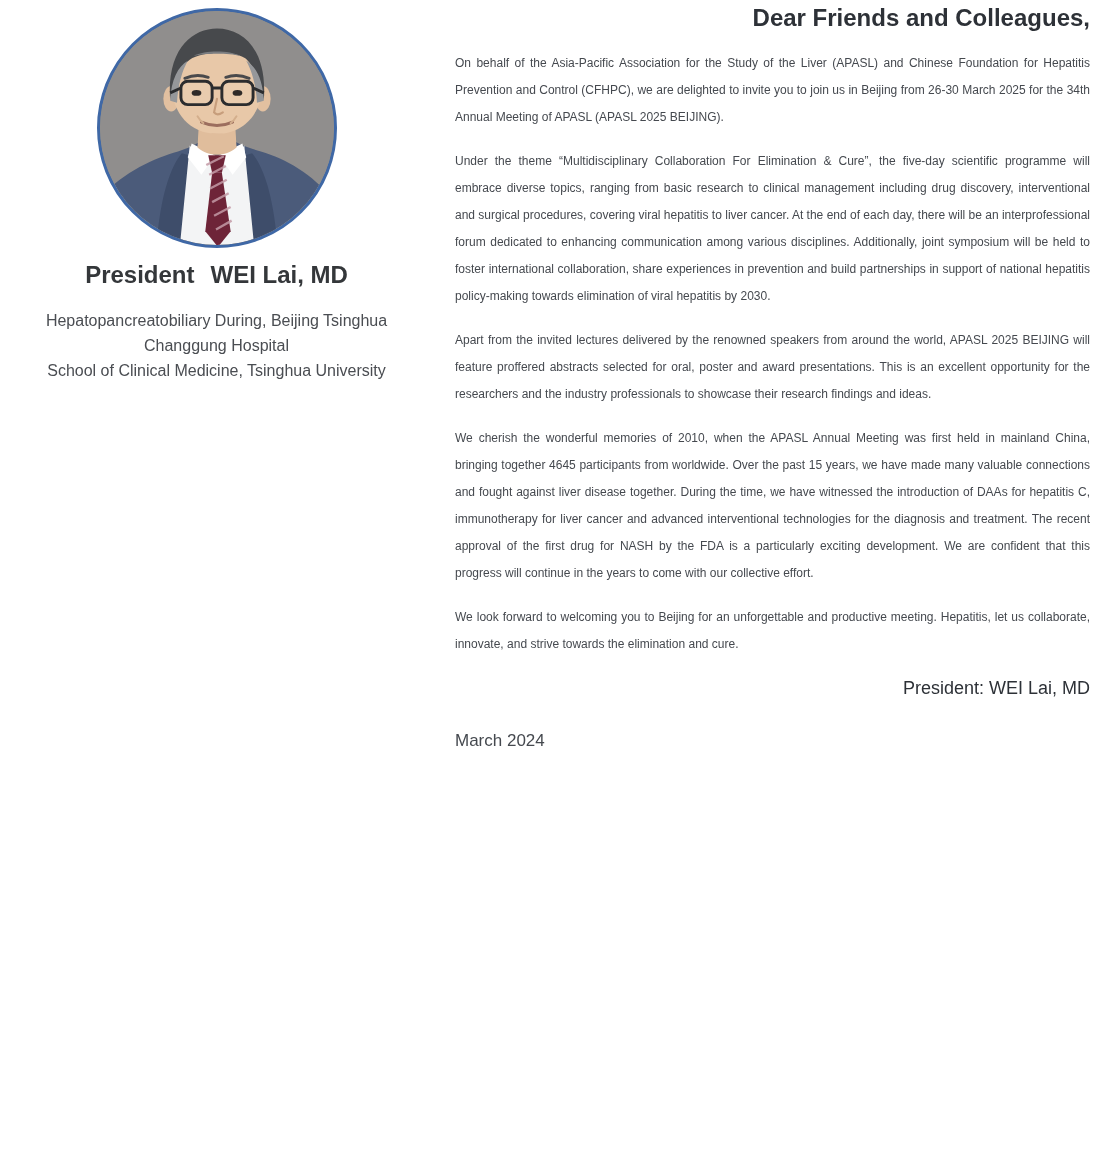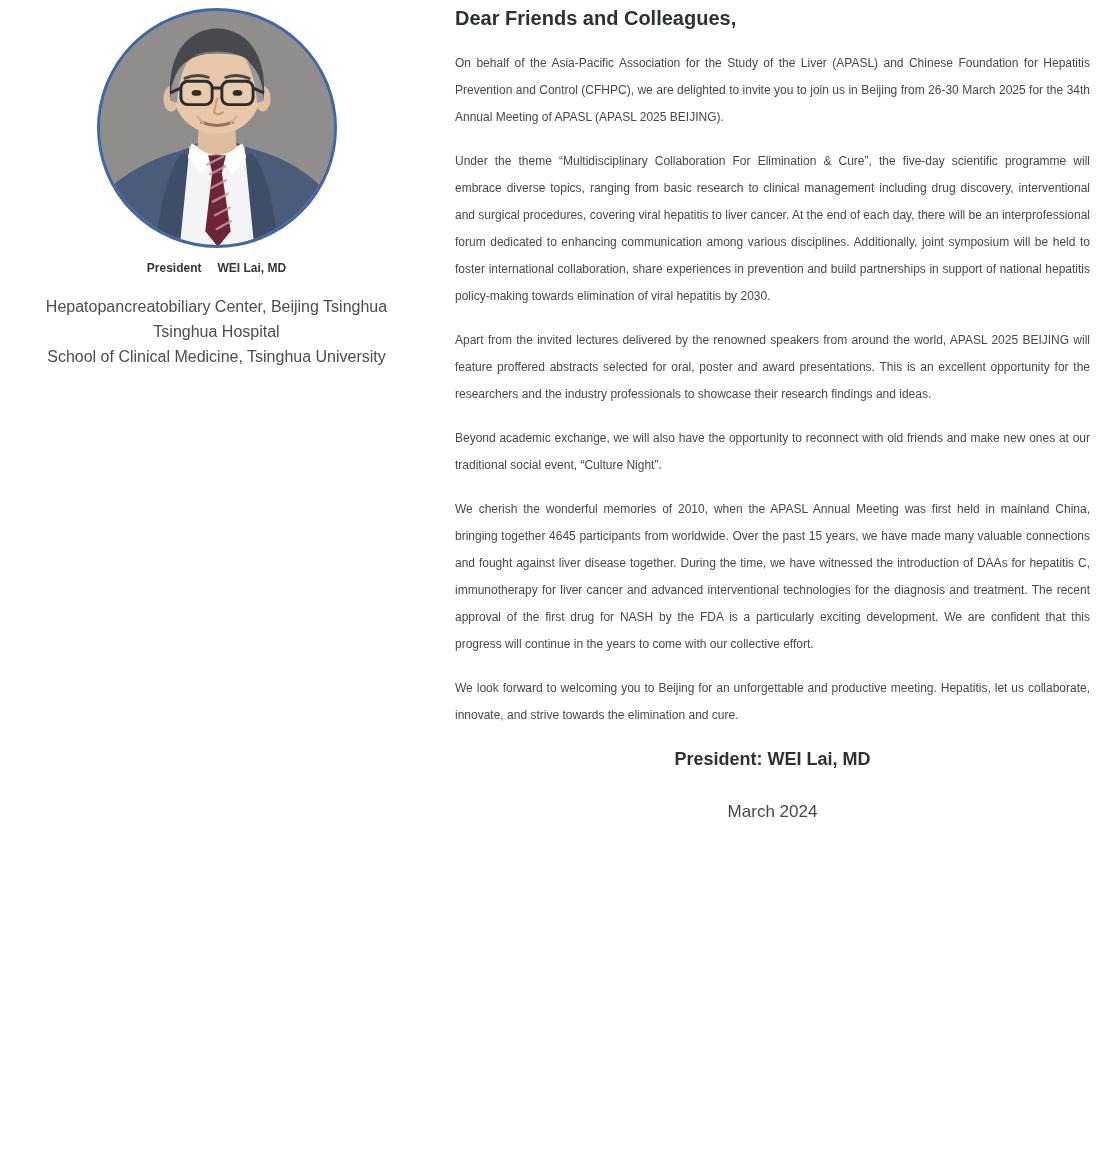--- a/index.html
+++ b/index.html
@@ -25,50 +25,50 @@
     display:flex;flex-direction:column;align-items:center;
     padding-top:8px;
   }
   .photo-frame{
     width:240px;height:240px;border-radius:50%;
     border:3px solid var(--photo-border);
     overflow:hidden;background:var(--photo-bg);
   }
   .photo-frame svg{display:block;width:100%;height:100%;}
   .profile-name{
-    margin-top:13px;font-size:12px;font-weight:700;color:var(--name-text);
+    margin-top:13px;font-size:24px;font-weight:700;color:var(--name-text);
     white-space:nowrap;
   }
   .name-gap{display:inline-block;width:16px;}
   .affil{
     font-size:16px;line-height:25px;color:var(--affil-text);
     text-align:center;max-width:382px;font-weight:400;
   }
   .affil.first{margin-top:19px;}
   
   .right-col{
     flex:1 1 auto;
     padding:5px 23px 0 22px;
   }
   .salutation{
-    font-size:20px;font-weight:700;color:var(--heading-text);
-    line-height:26px;margin:0 0 19px 0;
+    font-size:24px;font-weight:700;color:var(--heading-text);
+    line-height:26px;margin:0 0 19px 0;text-align:right;
   }
   .para{
     font-size:12px;line-height:27px;color:var(--body-text);
     text-align:justify;margin:0 0 17px 0;
   }
   .para:last-of-type{margin-bottom:0;}
   .signature{
-    margin-top:15px;font-size:18px;font-weight:700;color:var(--heading-text);
-    text-align:center;line-height:27px;
+    margin-top:15px;font-size:18px;font-weight:400;color:var(--heading-text);
+    text-align:right;line-height:27px;
   }
   .date{
     margin-top:25px;font-size:17px;color:var(--body-text);
-    text-align:center;line-height:27px;
+    text-align:left;line-height:27px;
   }
 </style>
 </head>
 <body>
 
 <div class="page">
 
   <aside class="left-col">
     <div class="photo-frame">
       <svg viewBox="0 0 240 240" xmlns="http://www.w3.org/2000/svg">
@@ -138,29 +138,28 @@
           <path d="M 100 108 Q 103 113 106 115" stroke="#d3ae8c" stroke-width="2" fill="none" stroke-linecap="round"></path>
           <path d="M 140 108 Q 137 113 134 115" stroke="#d3ae8c" stroke-width="2" fill="none" stroke-linecap="round"></path>
         </g>
       </svg>
     </div>
 
     <div class="profile-name">
       <span>President</span><span class="name-gap"></span><span>WEI Lai, MD</span>
     </div>
 
-    <p class="affil first">Hepatopancreatobiliary Center, Beijing Tsinghua Tsinghua Hospital</p>
+    <p class="affil first">Hepatopancreatobiliary During, Beijing Tsinghua Changgung Hospital</p>
     <p class="affil">School of Clinical Medicine, Tsinghua University</p>
   </aside>
 
   <main class="right-col">
     <h2 class="salutation">Dear Friends and Colleagues,</h2>
     <p class="para">On behalf of the Asia-Pacific Association for the Study of the Liver (APASL) and Chinese Foundation for Hepatitis Prevention and Control (CFHPC), we are delighted to invite you to join us in Beijing from 26-30 March 2025 for the 34th Annual Meeting of APASL (APASL 2025 BEIJING).</p>
     <p class="para">Under the theme “Multidisciplinary Collaboration For Elimination &amp; Cure”, the five-day scientific programme will embrace diverse topics, ranging from basic research to clinical management including drug discovery, interventional and surgical procedures, covering viral hepatitis to liver cancer. At the end of each day, there will be an interprofessional forum dedicated to enhancing communication among various disciplines. Additionally, joint symposium will be held to foster international collaboration, share experiences in prevention and build partnerships in support of national hepatitis policy-making towards elimination of viral hepatitis by 2030.</p>
     <p class="para">Apart from the invited lectures delivered by the renowned speakers from around the world, APASL 2025 BEIJING will feature proffered abstracts selected for oral, poster and award presentations. This is an excellent opportunity for the researchers and the industry professionals to showcase their research findings and ideas.</p>
-    <p class="para">Beyond academic exchange, we will also have the opportunity to reconnect with old friends and make new ones at our traditional social event, “Culture Night”.</p>
     <p class="para">We cherish the wonderful memories of 2010, when the APASL Annual Meeting was first held in mainland China, bringing together 4645 participants from worldwide. Over the past 15 years, we have made many valuable connections and fought against liver disease together. During the time, we have witnessed the introduction of DAAs for hepatitis C, immunotherapy for liver cancer and advanced interventional technologies for the diagnosis and treatment. The recent approval of the first drug for NASH by the FDA is a particularly exciting development. We are confident that this progress will continue in the years to come with our collective effort.</p>
     <p class="para">We look forward to welcoming you to Beijing for an unforgettable and productive meeting. Hepatitis, let us collaborate, innovate, and strive towards the elimination and cure.</p>
     <p class="signature">President: WEI Lai, MD</p>
     <p class="date">March 2024</p>
   </main>
 
 </div>
 
 </body></html>

